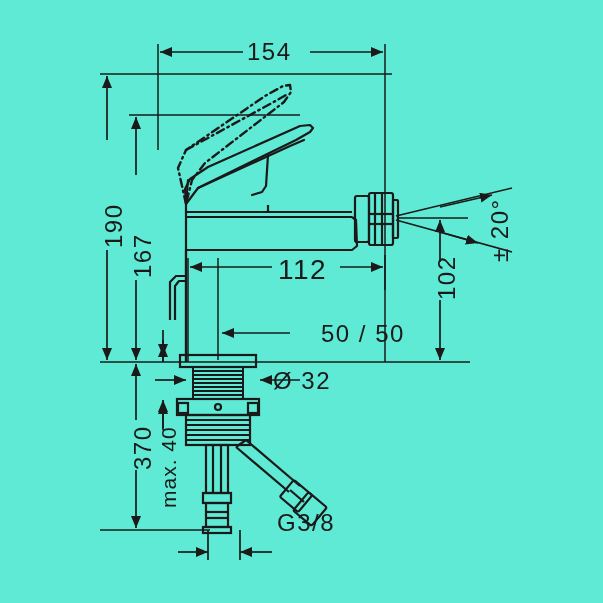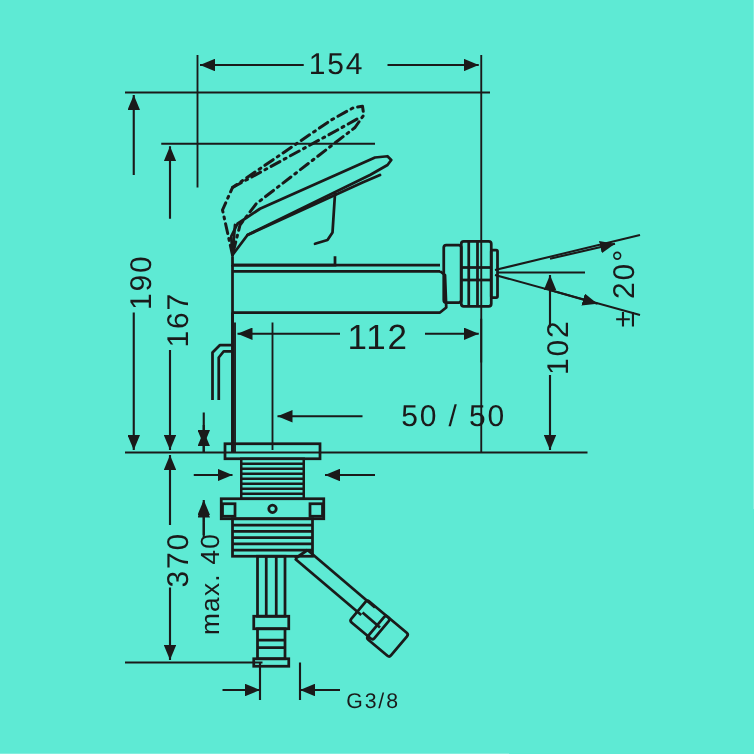--- a/index.html
+++ b/index.html
@@ -224,20 +224,21 @@
   <div class="dimtext vert" style="left:129px;top:278px;font-size:24px;transform:rotate(-90deg);">167</div>
 
   <div class="dimtext vert" style="left:129px;top:470px;font-size:24px;transform:rotate(-90deg);">370</div>
 
   <div class="dimtext vert" style="left:157px;top:508px;font-size:21px;transform:rotate(-90deg);letter-spacing:1px;">max. 40</div>
 
   <div class="dimtext" style="left:278px;top:254px;font-size:28px;">112</div>
 
   <div class="dimtext" style="left:297px;top:320px;font-size:24px;margin-left:24px;">50 / 50</div>
 
+  <div class="dimtext" style="left:273px;top:367px;font-size:24px;">Ø 32</div>
 
   <div class="dimtext vert" style="left:433px;top:300px;font-size:24px;transform:rotate(-90deg);">102</div>
 
   <div class="dimtext vert" style="left:486px;top:262px;font-size:24px;transform:rotate(-90deg);">± 20°</div>
 
-  <div class="dimtext" style="left:277px;top:551px;font-size:17px;">G3/8</div>
+  <div class="dimtext" style="left:277px;top:509px;font-size:24px;">G3/8</div>
 
 </div>
 
 </body></html>

